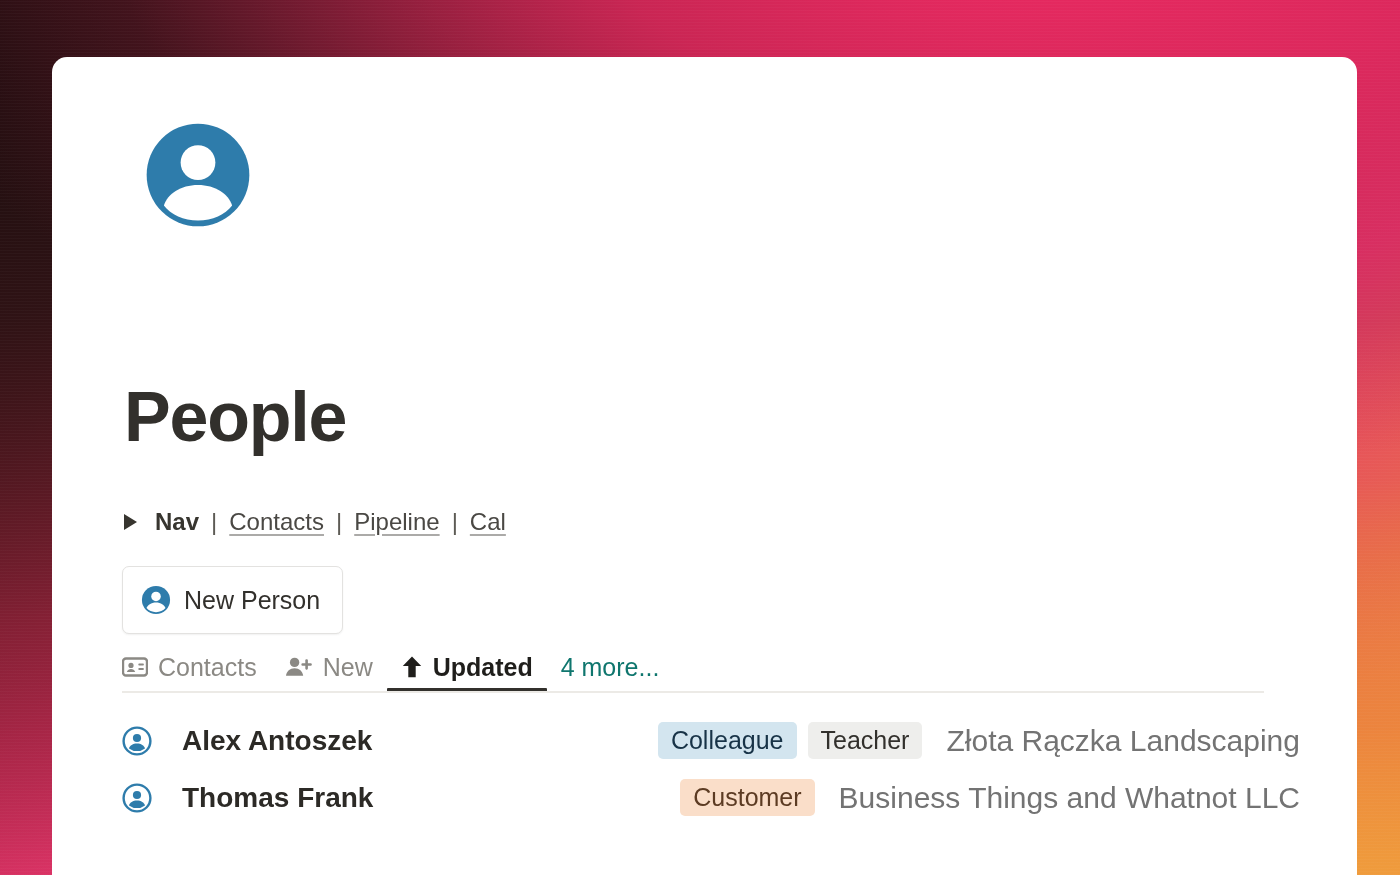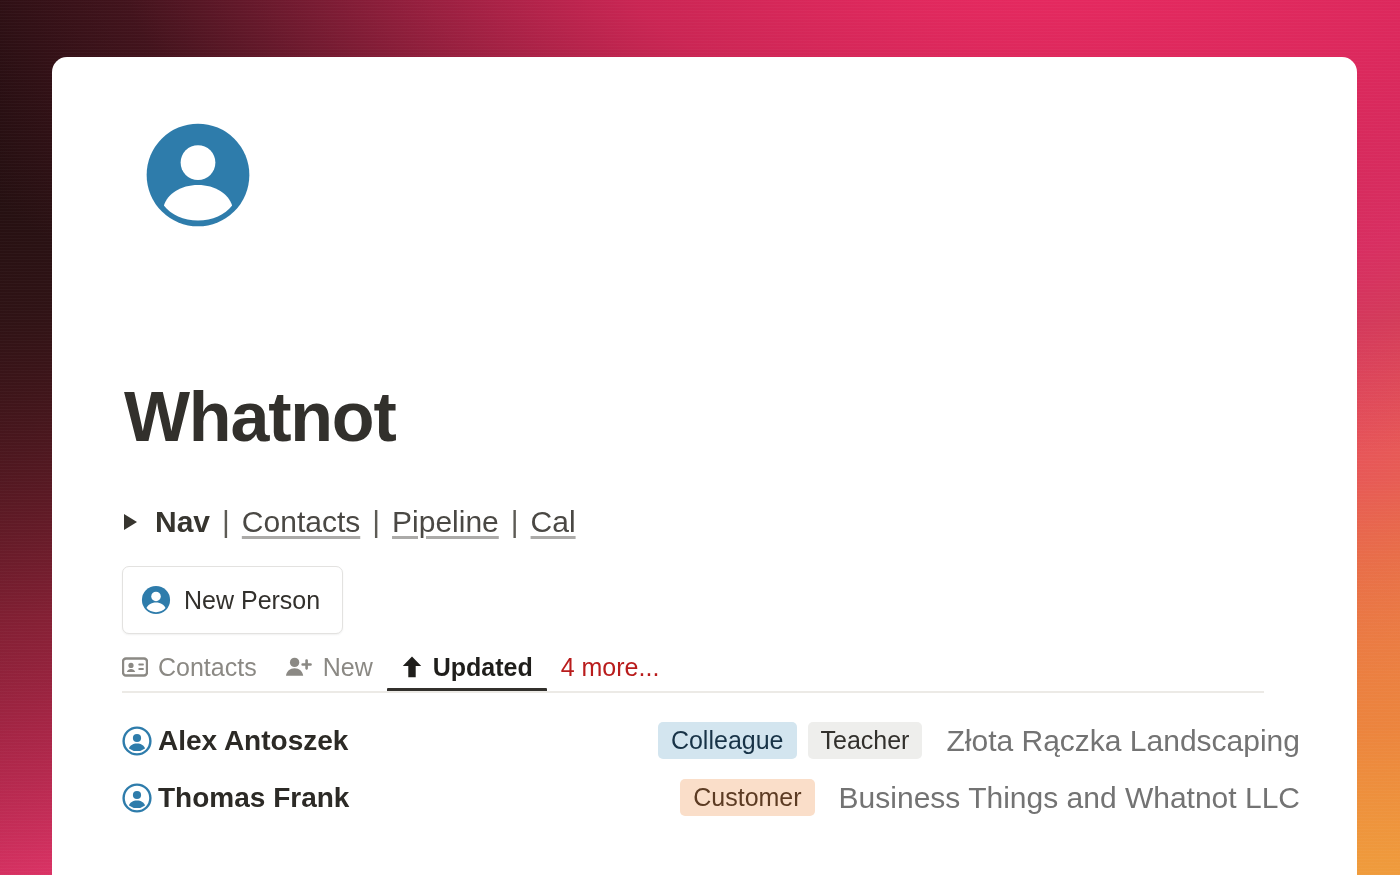--- a/index.html
+++ b/index.html
@@ -75,21 +75,21 @@
     letter-spacing: -1.2px;
   }
 
   
   .nav-row {
     position: absolute;
     left: 72px;
     top: 448px;
     display: flex;
     align-items: center;
-    font-size: 30px;
+    font-size: 24px;
     color: #37352f;
     height: 34px;
   }
   .nav-triangle {
     width: 0;
     height: 0;
     border-left: 13px solid #37352f;
     border-top: 8px solid transparent;
     border-bottom: 8px solid transparent;
     margin-right: 18px;
@@ -161,21 +161,21 @@
   .tab.active::after {
     content: "";
     position: absolute;
     left: 0;
     right: 0;
     bottom: 0;
     height: 5px;
     background: #32302c;
     border-radius: 1px;
   }
-  .tab-more { color: #b91c1c; font-weight: normal; }
+  .tab-more { color: #0f766e; font-weight: normal; }
 
   .tab-rule {
     position: absolute;
     left: 70px;
     top: 634px;
     width: 1142px;
     height: 2px;
     background: #eceae6;
   }
 
@@ -188,21 +188,21 @@
   }
   .person-row {
     display: flex;
     align-items: center;
     height: 57px;
     cursor: pointer;
   }
   .person-left {
     display: flex;
     align-items: center;
-    gap: 6px;
+    gap: 30px;
     flex: none;
   }
   .person-name {
     font-size: 28px;
     color: #2c2a26;
     font-weight: bold;
     white-space: nowrap;
   }
   .person-right {
     margin-left: auto;
@@ -239,21 +239,21 @@
   <div id="page-inner">
 
     <div class="page-icon">
       <svg viewBox="0 0 64 64" width="106" height="106" aria-hidden="true">
         <circle cx="32" cy="32" r="31" fill="#2e7cab"></circle>
         <circle cx="32" cy="24.5" r="10.5" fill="#ffffff"></circle>
         <path d="M32 38c-10.5 0-18.6 5.6-20.6 12.4C15.6 56 23.3 59.5 32 59.5s16.4-3.5 20.6-9.1C50.6 43.6 42.5 38 32 38z" fill="#ffffff"></path>
       </svg>
     </div>
 
-    <h1 class="page-title">Whatnot</h1>
+    <h1 class="page-title">People</h1>
 
     <div class="nav-row">
       <span class="nav-triangle"></span>
       <span class="nav-label">Nav</span>
       <span class="nav-sep">|</span>
       <span class="nav-link">Contacts</span>
       <span class="nav-sep">|</span>
       <span class="nav-link">Pipeline</span>
       <span class="nav-sep">|</span>
       <span class="nav-link">Cal</span>

